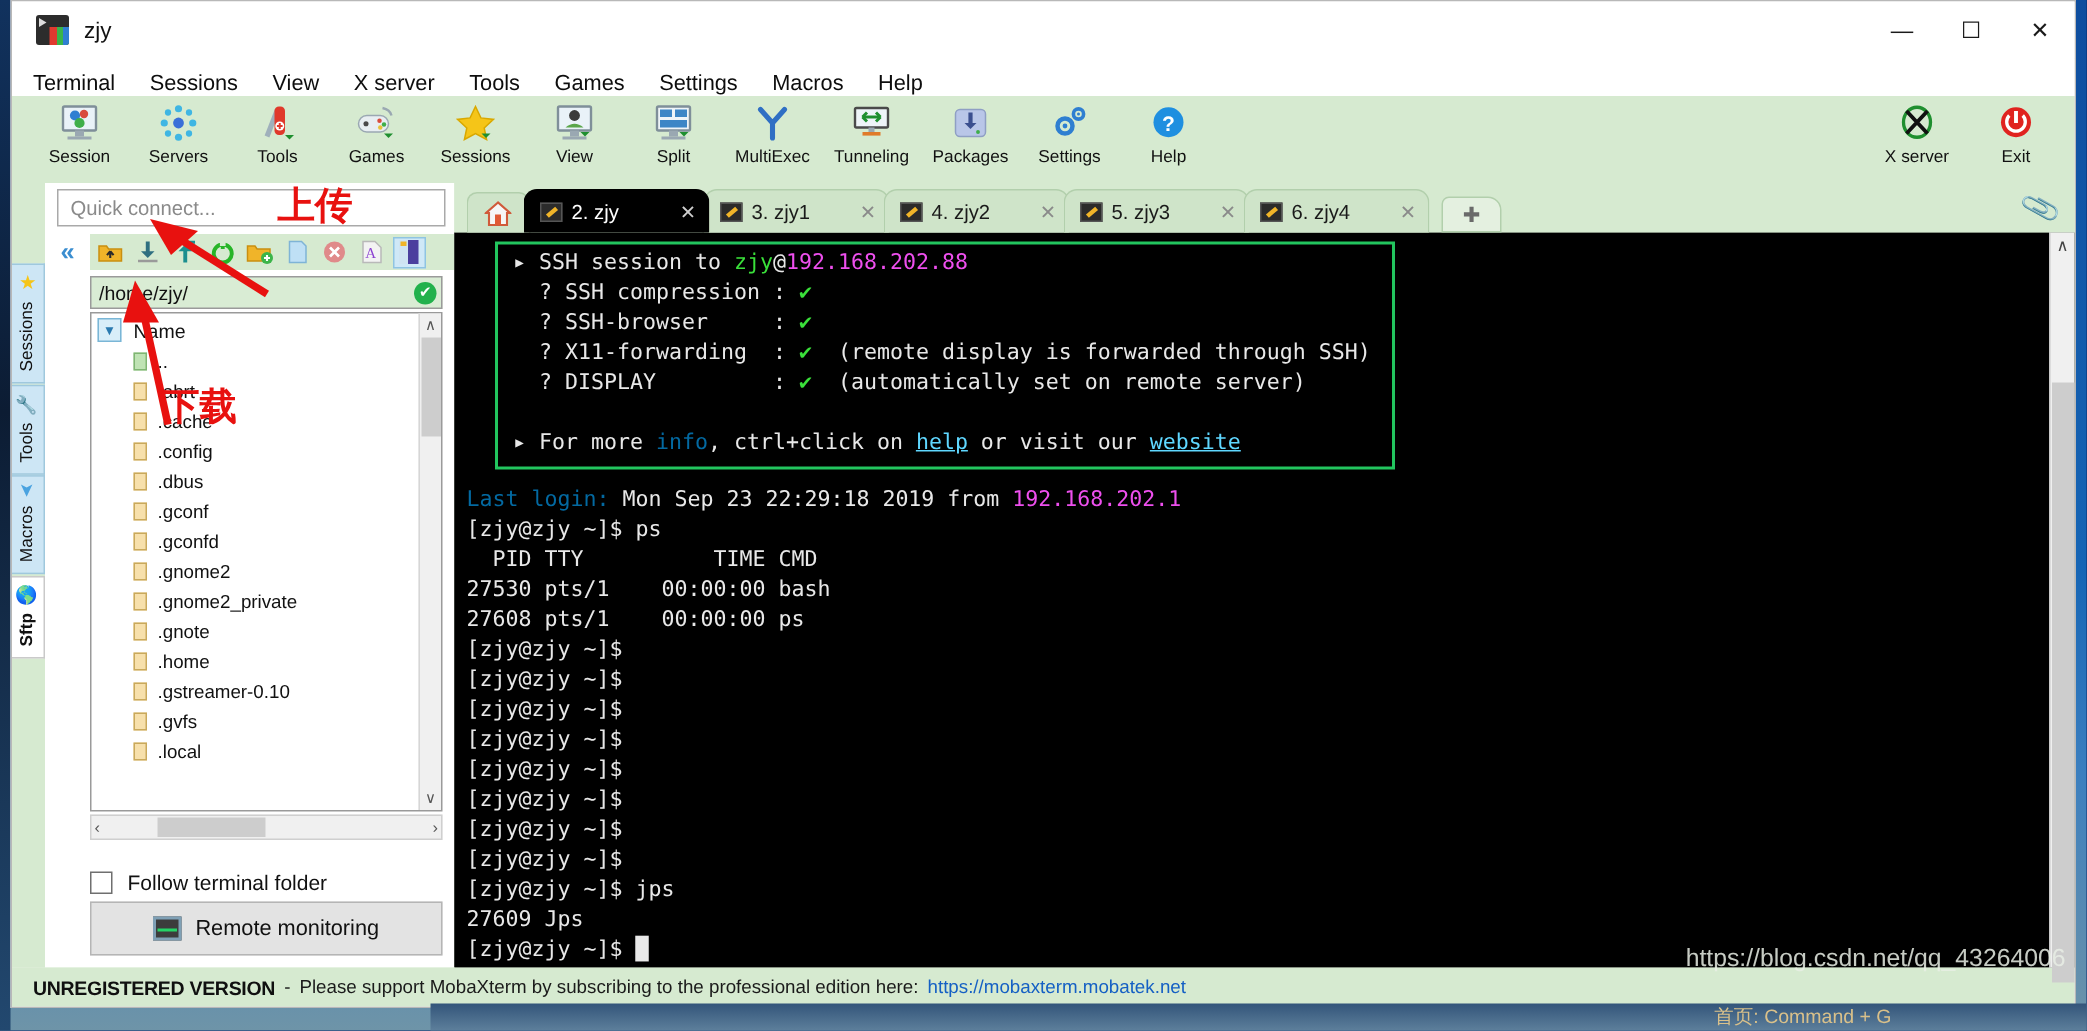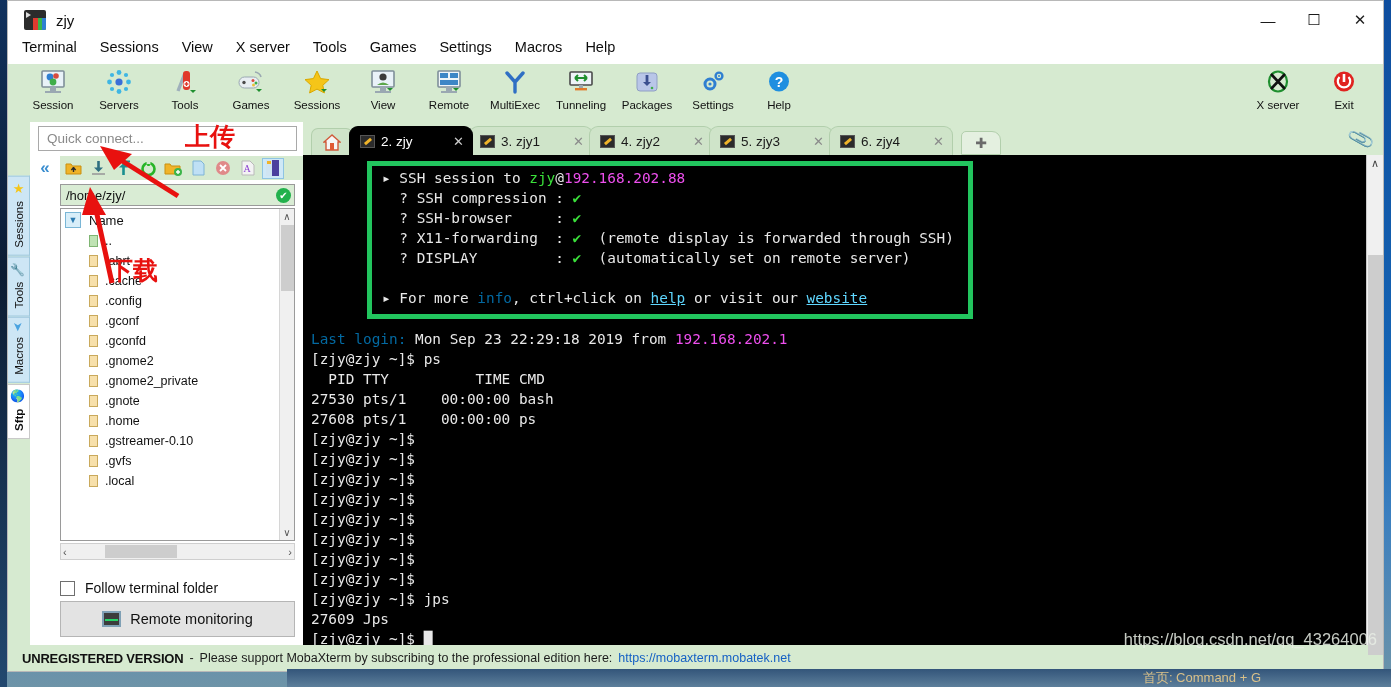--- a/index.html
+++ b/index.html
@@ -36,21 +36,21 @@
   }
   .app-icon .tri1{position:absolute;left:2px;top:2px;width:0;height:0;border-left:5px solid #ddd;border-top:3px solid transparent;border-bottom:3px solid transparent;}
   .app-icon .sq-r{position:absolute;right:0;bottom:0;width:13px;height:12px;background:#e03a2f;}
   .app-icon .sq-g{position:absolute;right:0;bottom:0;width:8px;height:12px;background:#39b54a;}
   .app-icon .sq-b{position:absolute;right:0;bottom:0;width:4px;height:12px;background:#2f7fd1;}
   .title-text { margin-left:10px; font-size:15px; color:#111; }
   .win-buttons { position:absolute; right:0; top:0; height:38px; display:flex; }
   .win-btn { width:46px; height:38px; display:flex; align-items:center; justify-content:center;
     font-size:15px; color:#1a1a1a; }
   
-  .menubar { height:25px; background:#ffffff; display:flex; align-items:flex-start; padding-left:14px; }
+  .menubar { height:25px; background:#ffffff; display:flex; align-items:flex-end; padding-left:14px; }
   .menu-item { font-size:14.5px; color:#0d0d0d; margin-right:23px; white-space:nowrap; }
   
   .toolbar {
     height:58px; background:#d6ead0; display:flex; align-items:flex-start;
     padding-left:12px; position:relative;
   }
   .tool-btn {
     width:66px; height:56px; display:flex; flex-direction:column; align-items:center;
     justify-content:flex-start; padding-top:3px;
   }
@@ -136,21 +136,21 @@
   .newtab { width:40px; height:24px; background:#e4f0e0; border:1px solid #b2cfac;
     border-radius:5px 9px 0 0; display:flex; align-items:center; justify-content:center;
     color:#6a6a6a; font-size:14px; margin-left:8px; }
   .clip { position:absolute; right:10px; bottom:4px; font-size:19px; color:#5b5b5b; transform:rotate(-20deg); }
   .term-area { flex:1; display:flex; min-height:0; background:#000; }
   .term {
     flex:1; background:#000; color:#d6d6d6; overflow:hidden;
     font-family:"DejaVu Sans Mono","Liberation Mono",monospace;
     font-size:14.4px; line-height:20px; padding:4px 0 0 4px; white-space:pre;
   }
-  .infobox { border:5px solid #22c55e; display:inline-block; padding:2px 14px 6px 10px; margin:2px 0 10px 60px; }
+  .infobox { border:2px solid #22c55e; display:inline-block; padding:2px 14px 6px 10px; margin:2px 0 10px 23px; }
   .c-white{color:#e8e8e8;} .c-cyan{color:#0369a1;} .c-green{color:#3ae03a;}
   .c-magenta{color:#ee4fee;} .c-link{color:#5fd7ff;text-decoration:underline;}
   .term-scroll { width:17px; background:#f0f0f0; display:flex; flex-direction:column;
     align-items:center; justify-content:space-between; padding:2px 0; font-size:11px; color:#444;
     position:relative; border-left:1px solid #c8c8c8;}
   .term-scroll .tthumb{ position:absolute; top:100px; width:15px; height:400px; background:#cdcdcd; }
   
   .footer { height:26px; background:#d6ead0; display:flex; align-items:center;
     padding-left:14px; gap:6px; font-size:12.5px; }
   .unreg { font-weight:bold; color:#101010; font-size:13px; letter-spacing:-0.2px;}
@@ -286,21 +286,21 @@
             <svg width="28" height="26" viewBox="0 0 28 26">
               <rect x="3" y="2" width="22" height="16" rx="1" fill="#eef4f8" stroke="#7f8f99" stroke-width="1.6"></rect>
               <rect x="5" y="4" width="8" height="5" fill="#3d86c6"></rect>
               <rect x="15" y="4" width="8" height="5" fill="#3d86c6"></rect>
               <rect x="5" y="11" width="18" height="5" fill="#3d86c6"></rect>
               <rect x="11" y="18" width="6" height="4" fill="#9aa8b2"></rect>
               <rect x="6" y="22" width="16" height="2" fill="#9aa8b2"></rect>
               <path d="M18 19l3 3 3-3z" fill="#1f8f2f"></path>
             </svg>
           </span>
-          <span class="tool-lbl">Remote</span>
+          <span class="tool-lbl">Split</span>
         </div>
         <div class="tool-btn">
           <span class="tool-ico">
             <svg width="28" height="26" viewBox="0 0 28 26">
               <path d="M14 23 V13 L6 4 M14 13 L22 4" stroke="#2f6fc4" stroke-width="3.4" fill="none" stroke-linecap="round"></path>
             </svg>
           </span>
           <span class="tool-lbl">MultiExec</span>
         </div>
         <div class="tool-btn">
@@ -481,20 +481,24 @@
                 <span class="folder-ico"></span>
                 <span>.abrt</span>
               </div>
               <div class="fl-row">
                 <span class="folder-ico"></span>
                 <span>.cache</span>
               </div>
               <div class="fl-row">
                 <span class="folder-ico"></span>
                 <span>.config</span>
+              </div>
+              <div class="fl-row">
+                <span class="folder-ico"></span>
+                <span>.dbus</span>
               </div>
               <div class="fl-row">
                 <span class="folder-ico"></span>
                 <span>.gconf</span>
               </div>
               <div class="fl-row">
                 <span class="folder-ico"></span>
                 <span>.gconfd</span>
               </div>
               <div class="fl-row">

